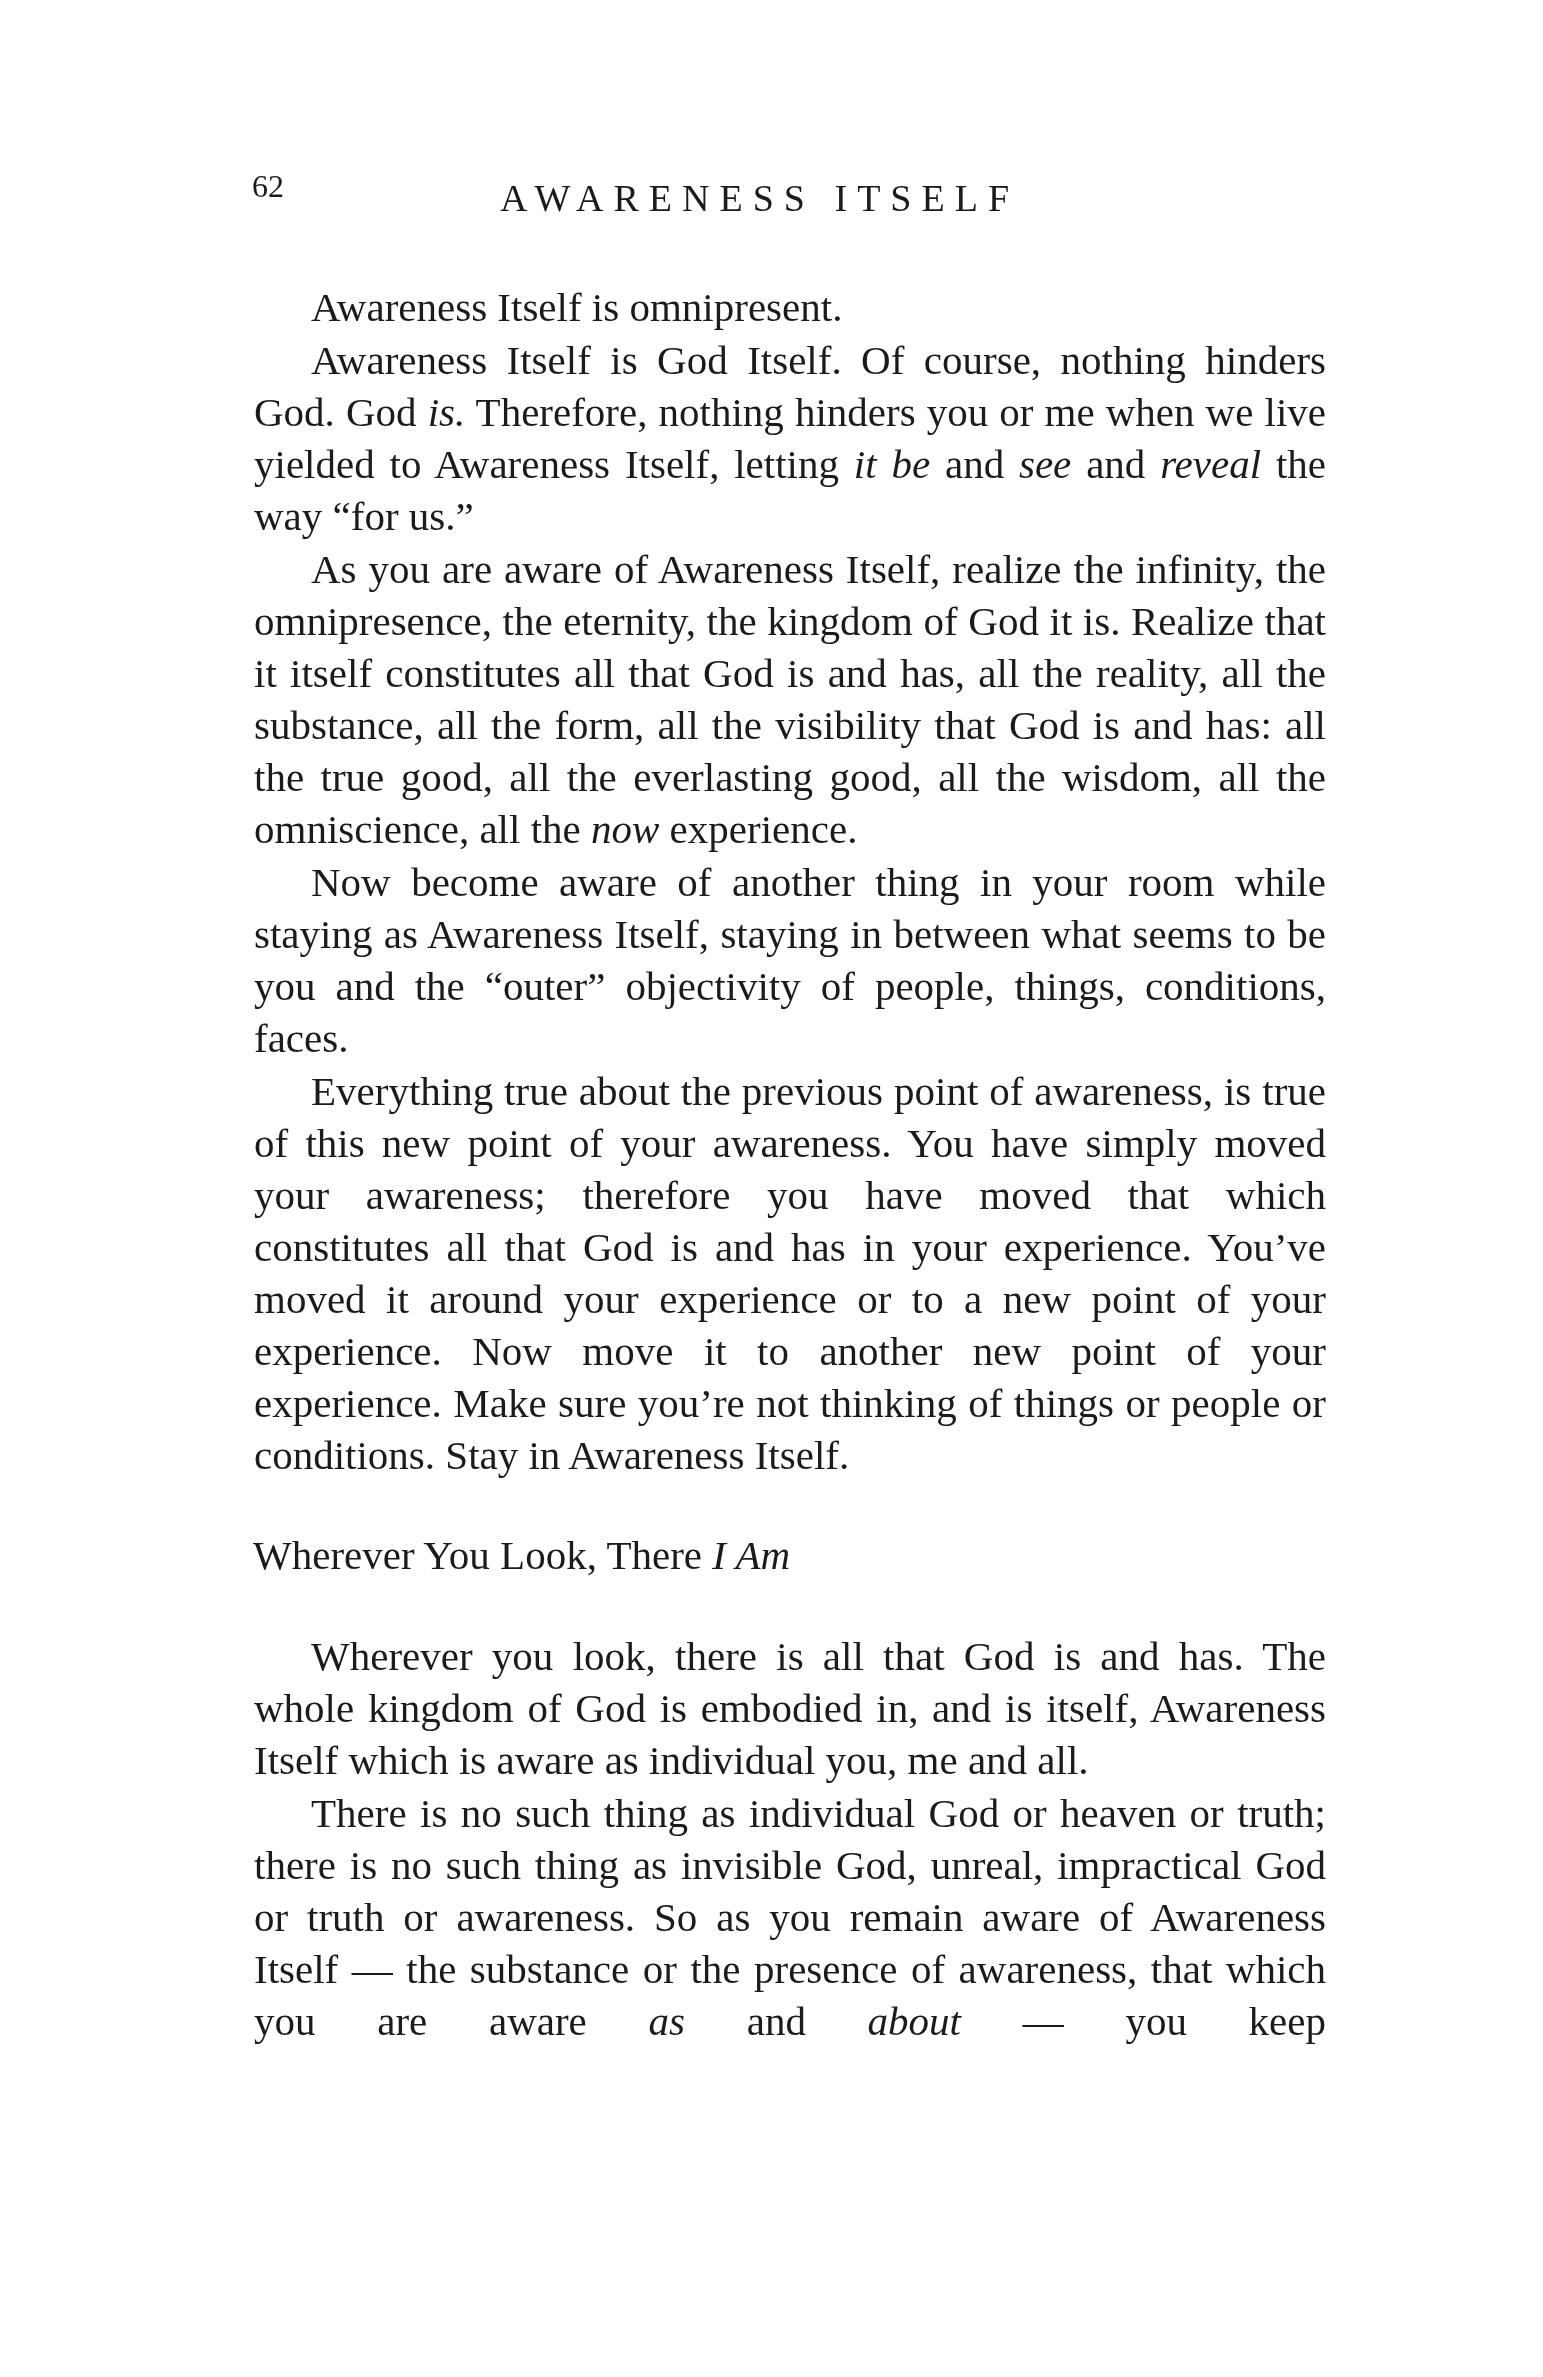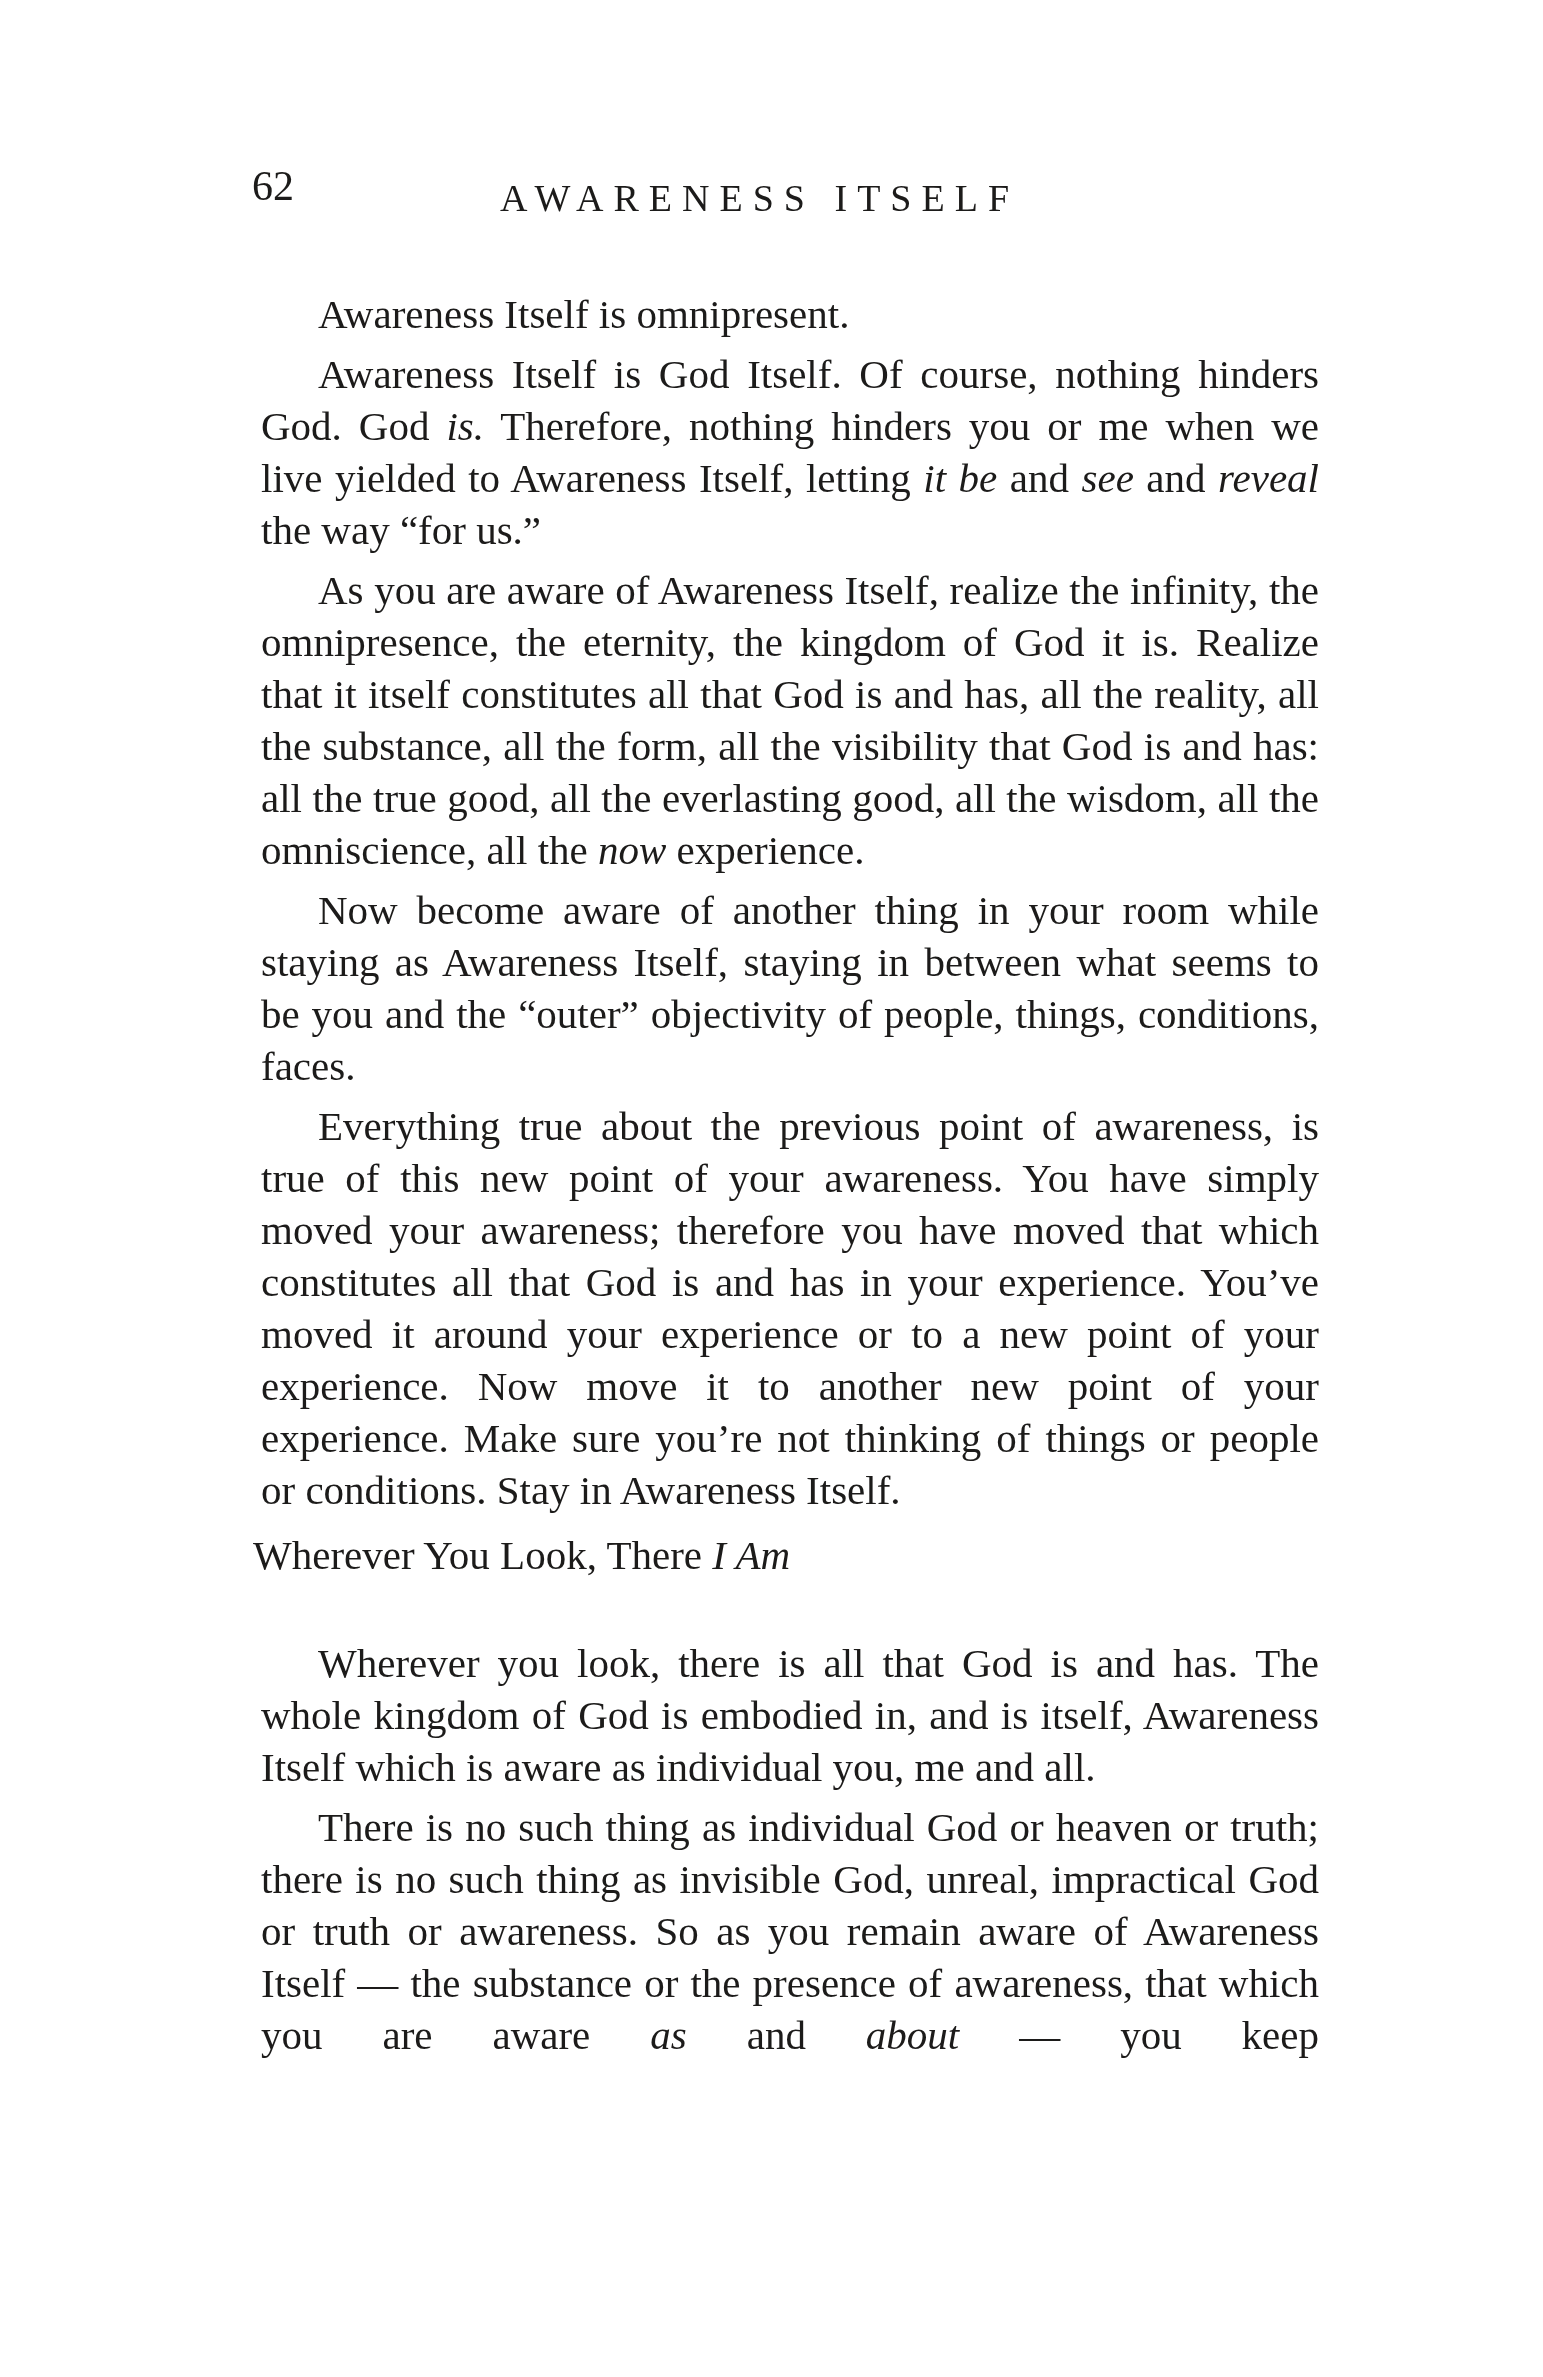--- a/index.html
+++ b/index.html
@@ -12,21 +12,21 @@
       height: 2378px;
       position: relative;
       overflow: hidden;
       color: #1c1b1a;
       font-family: "Liberation Serif", "DejaVu Serif", serif;
     }
     .page-number {
       position: absolute;
       left: 252px;
       top: 161px;
-      font-size: 42px;
+      font-size: 32px;
       line-height: 50px;
       margin: 0;
     }
     .running-head {
       position: absolute;
       left: 488px;
       top: 161px;
       width: 601px;
       font-size: 38px;
       line-height: 50px;
@@ -35,21 +35,21 @@
       margin: 12px;
     }
     .text-block {
       position: absolute;
       left: 253px;
       width: 1074px;
       font-size: 41px;
       line-height: 52px;
     }
     .text-block p {
-      margin: 8px;
+      margin: 1px;
       text-indent: 57px;
       text-align: justify;
       hyphens: manual;
     }
     .text-block p.last-left {
       text-align-last: left;
     }
     .block-1 {
       top: 280px;
     }

